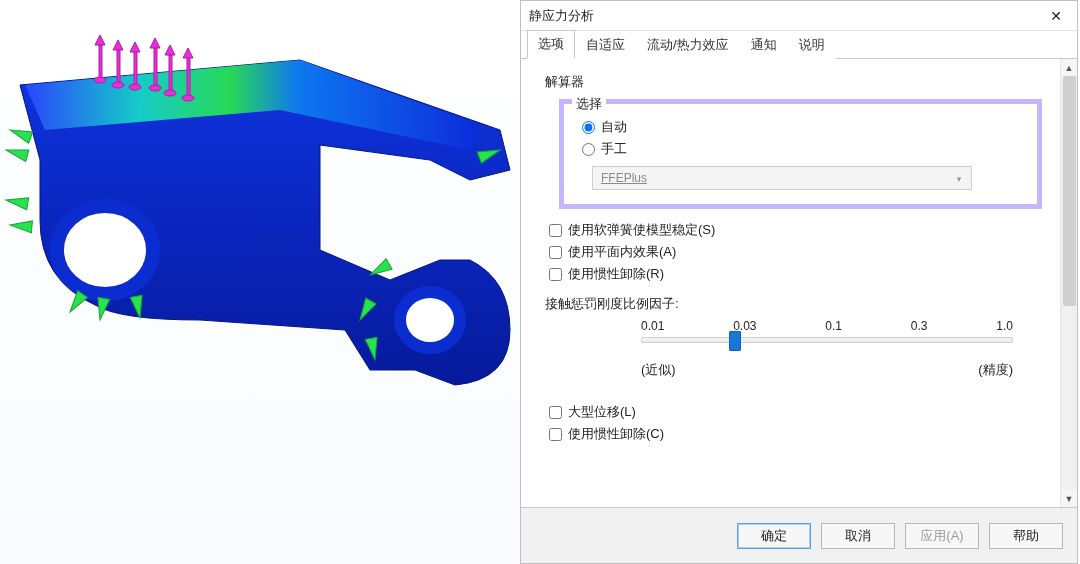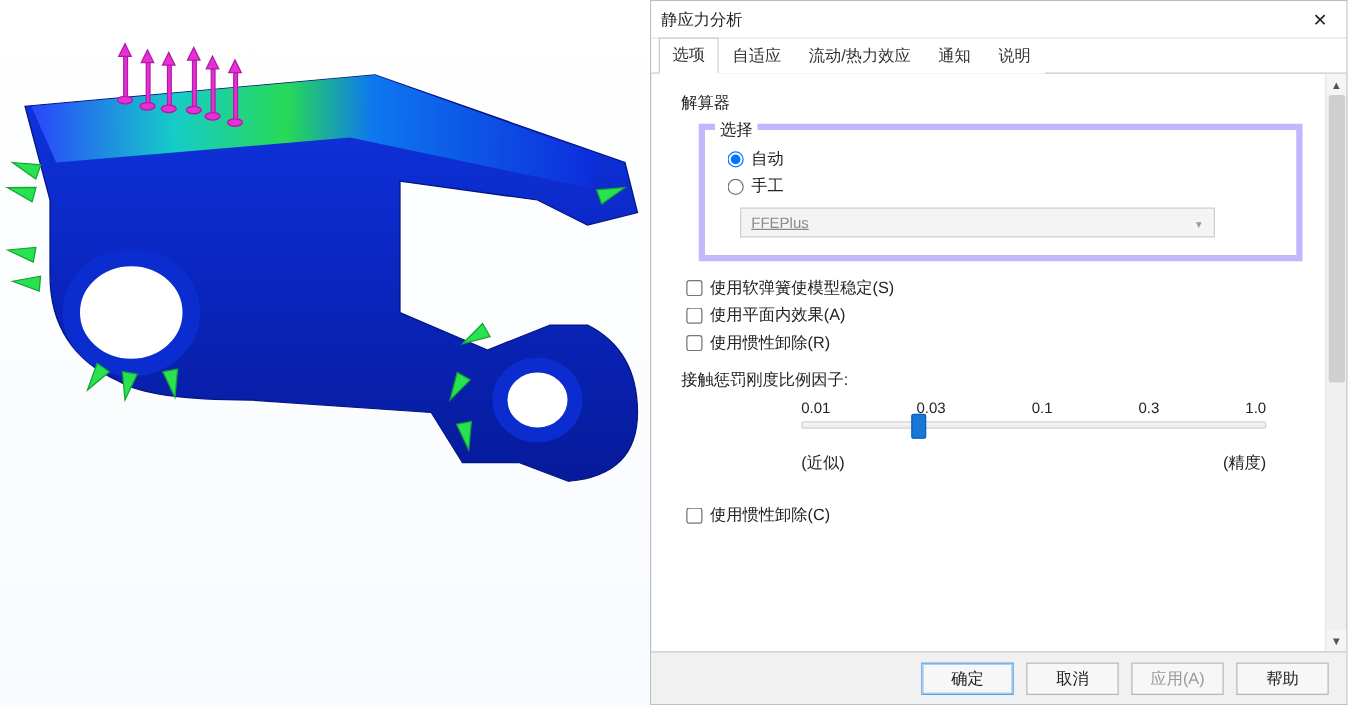--- a/index.html
+++ b/index.html
@@ -186,21 +186,21 @@
     box-shadow: inset 0 0 0 1px #0f5fb3;
     transform: translateX(-50%);
     cursor:pointer;
   }
   .slider-endlabels {
     display:flex; justify-content:space-between;
     margin-top: 18px;
     font-size:13px;
   }
   .footer {
-    height: 42px;
+    height: 56px;
     border-top:1px solid #c9c9c9;
     background:#f1f1f1;
     display:flex;
     align-items:center;
     justify-content:flex-end;
     padding: 0 14px;
     gap: 10px;
   }
   .btn {
     min-width: 74px;
@@ -396,20 +396,24 @@
         </div>
         <div class="slider-endlabels" style="margin-left:96px; width:372px;">
           <span>(近似)</span>
           <span>(精度)</span>
         </div>
 
         <div style="height:22px;"></div>
 
         <label class="check-row">
           <input type="checkbox" style="">
+          <span>大型位移(L)</span>
+        </label>
+        <label class="check-row">
+          <input type="checkbox" style="">
           <span>使用惯性卸除(C)</span>
         </label>
 
       </div>
 
       <div class="scrollbar">
         <div class="scroll-btn">▲</div>
         <div class="scroll-track">
           <div class="scroll-thumb"></div>
         </div>

